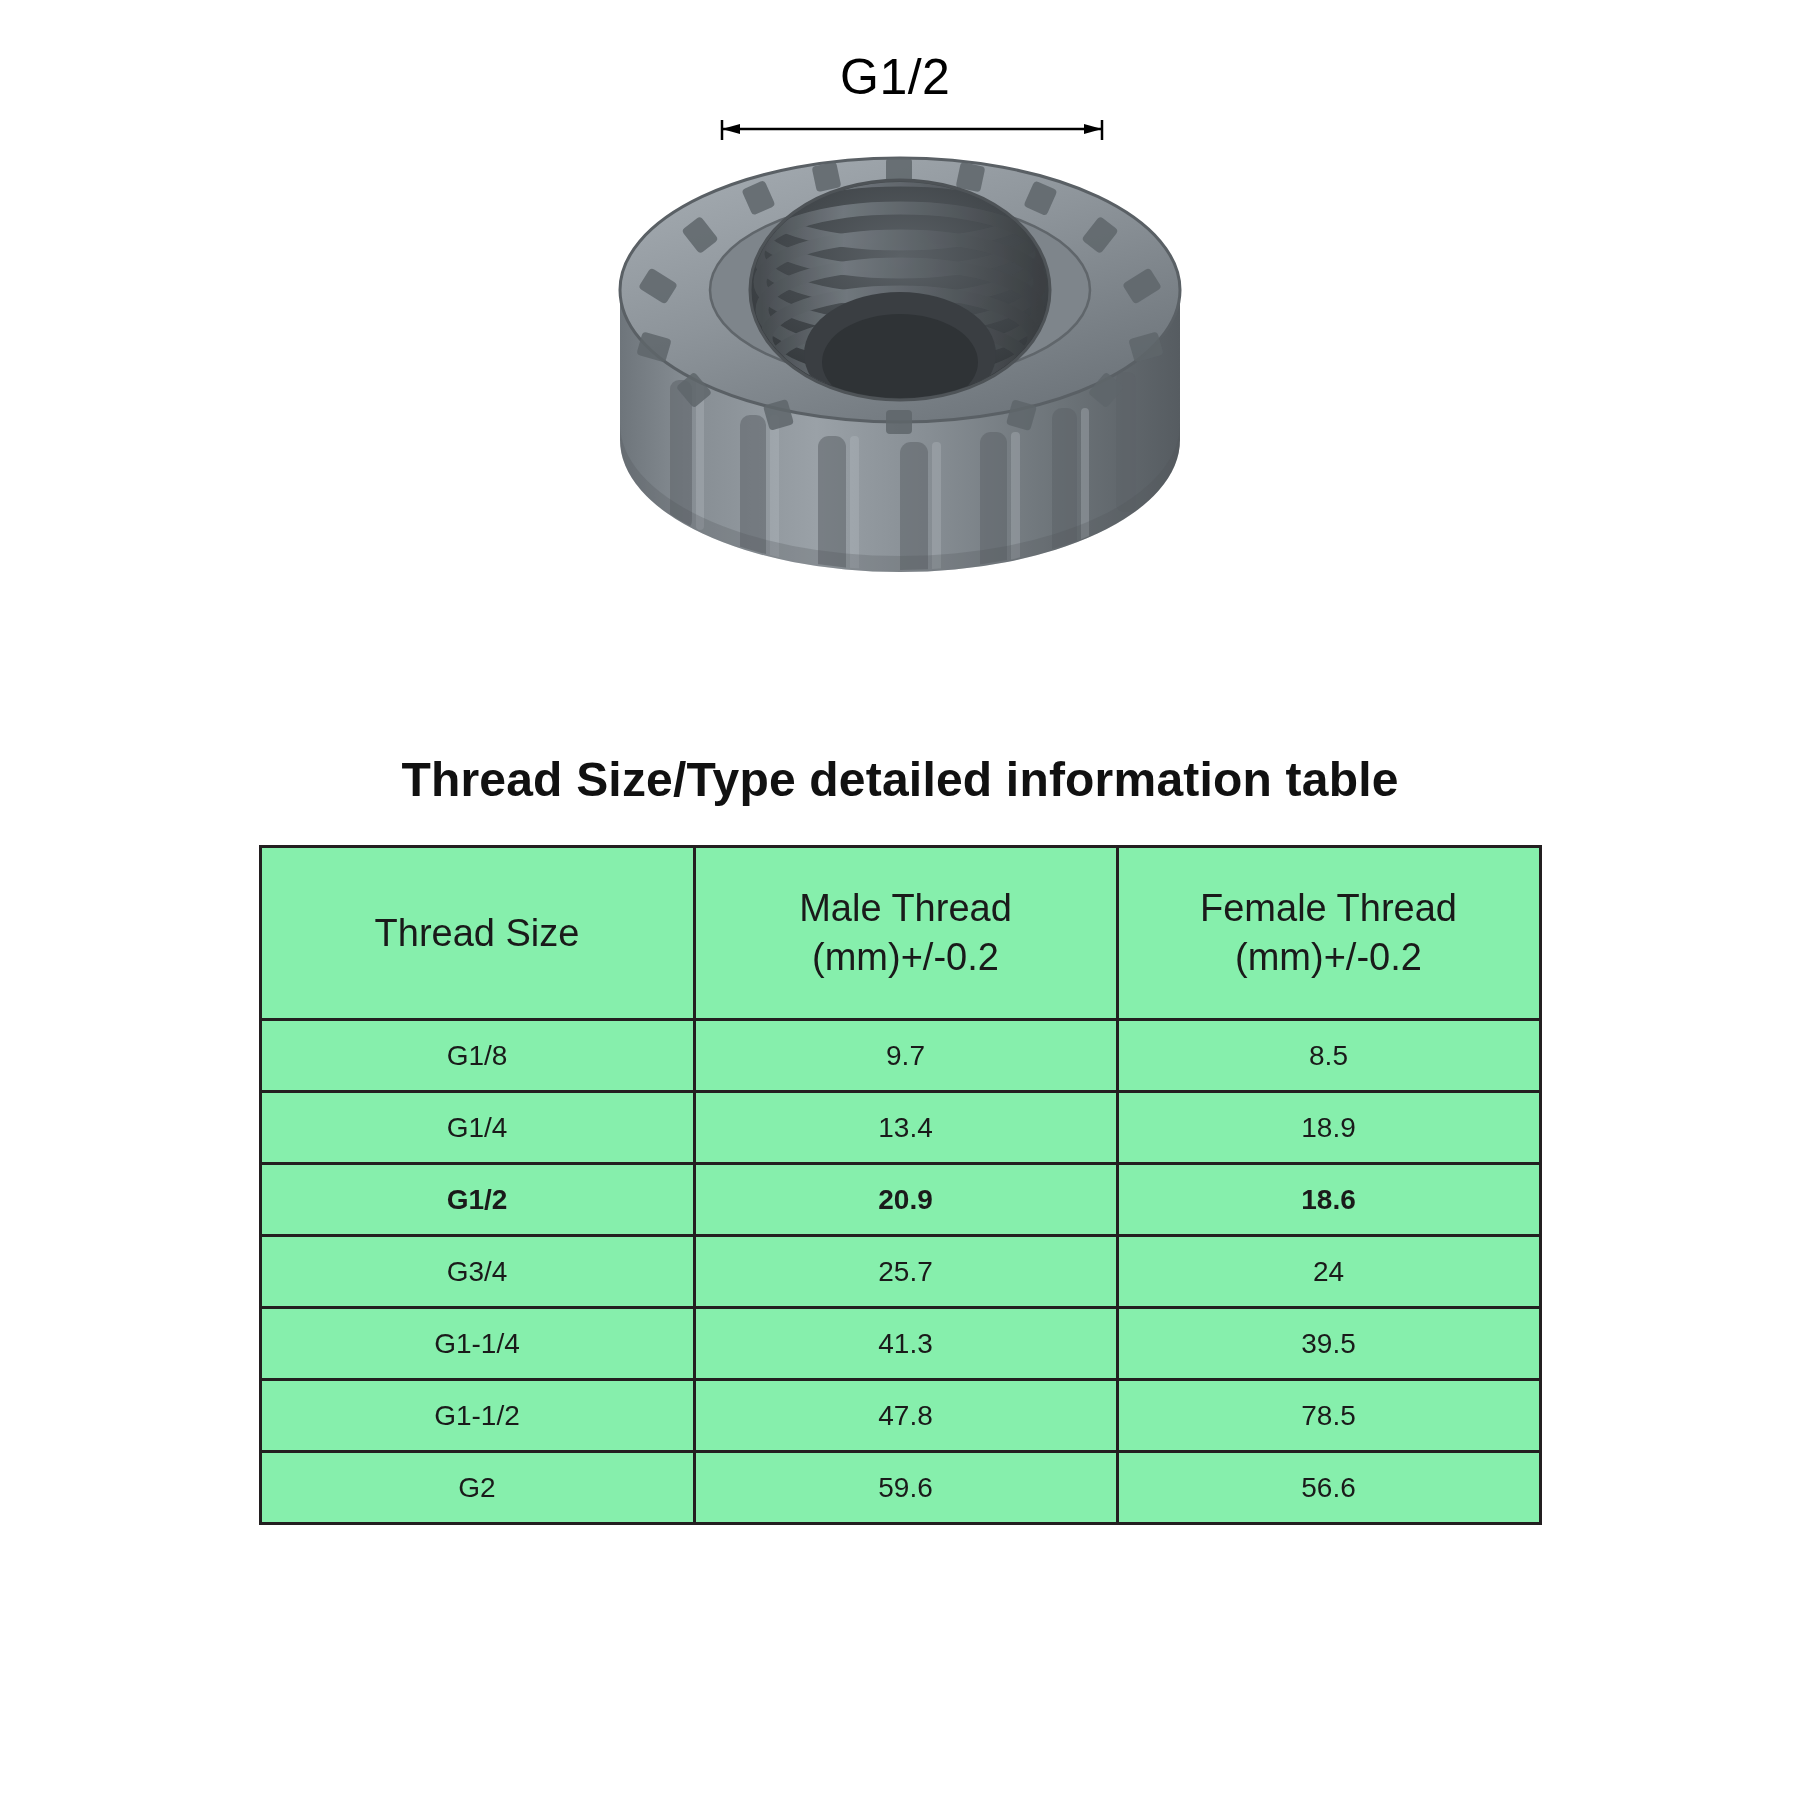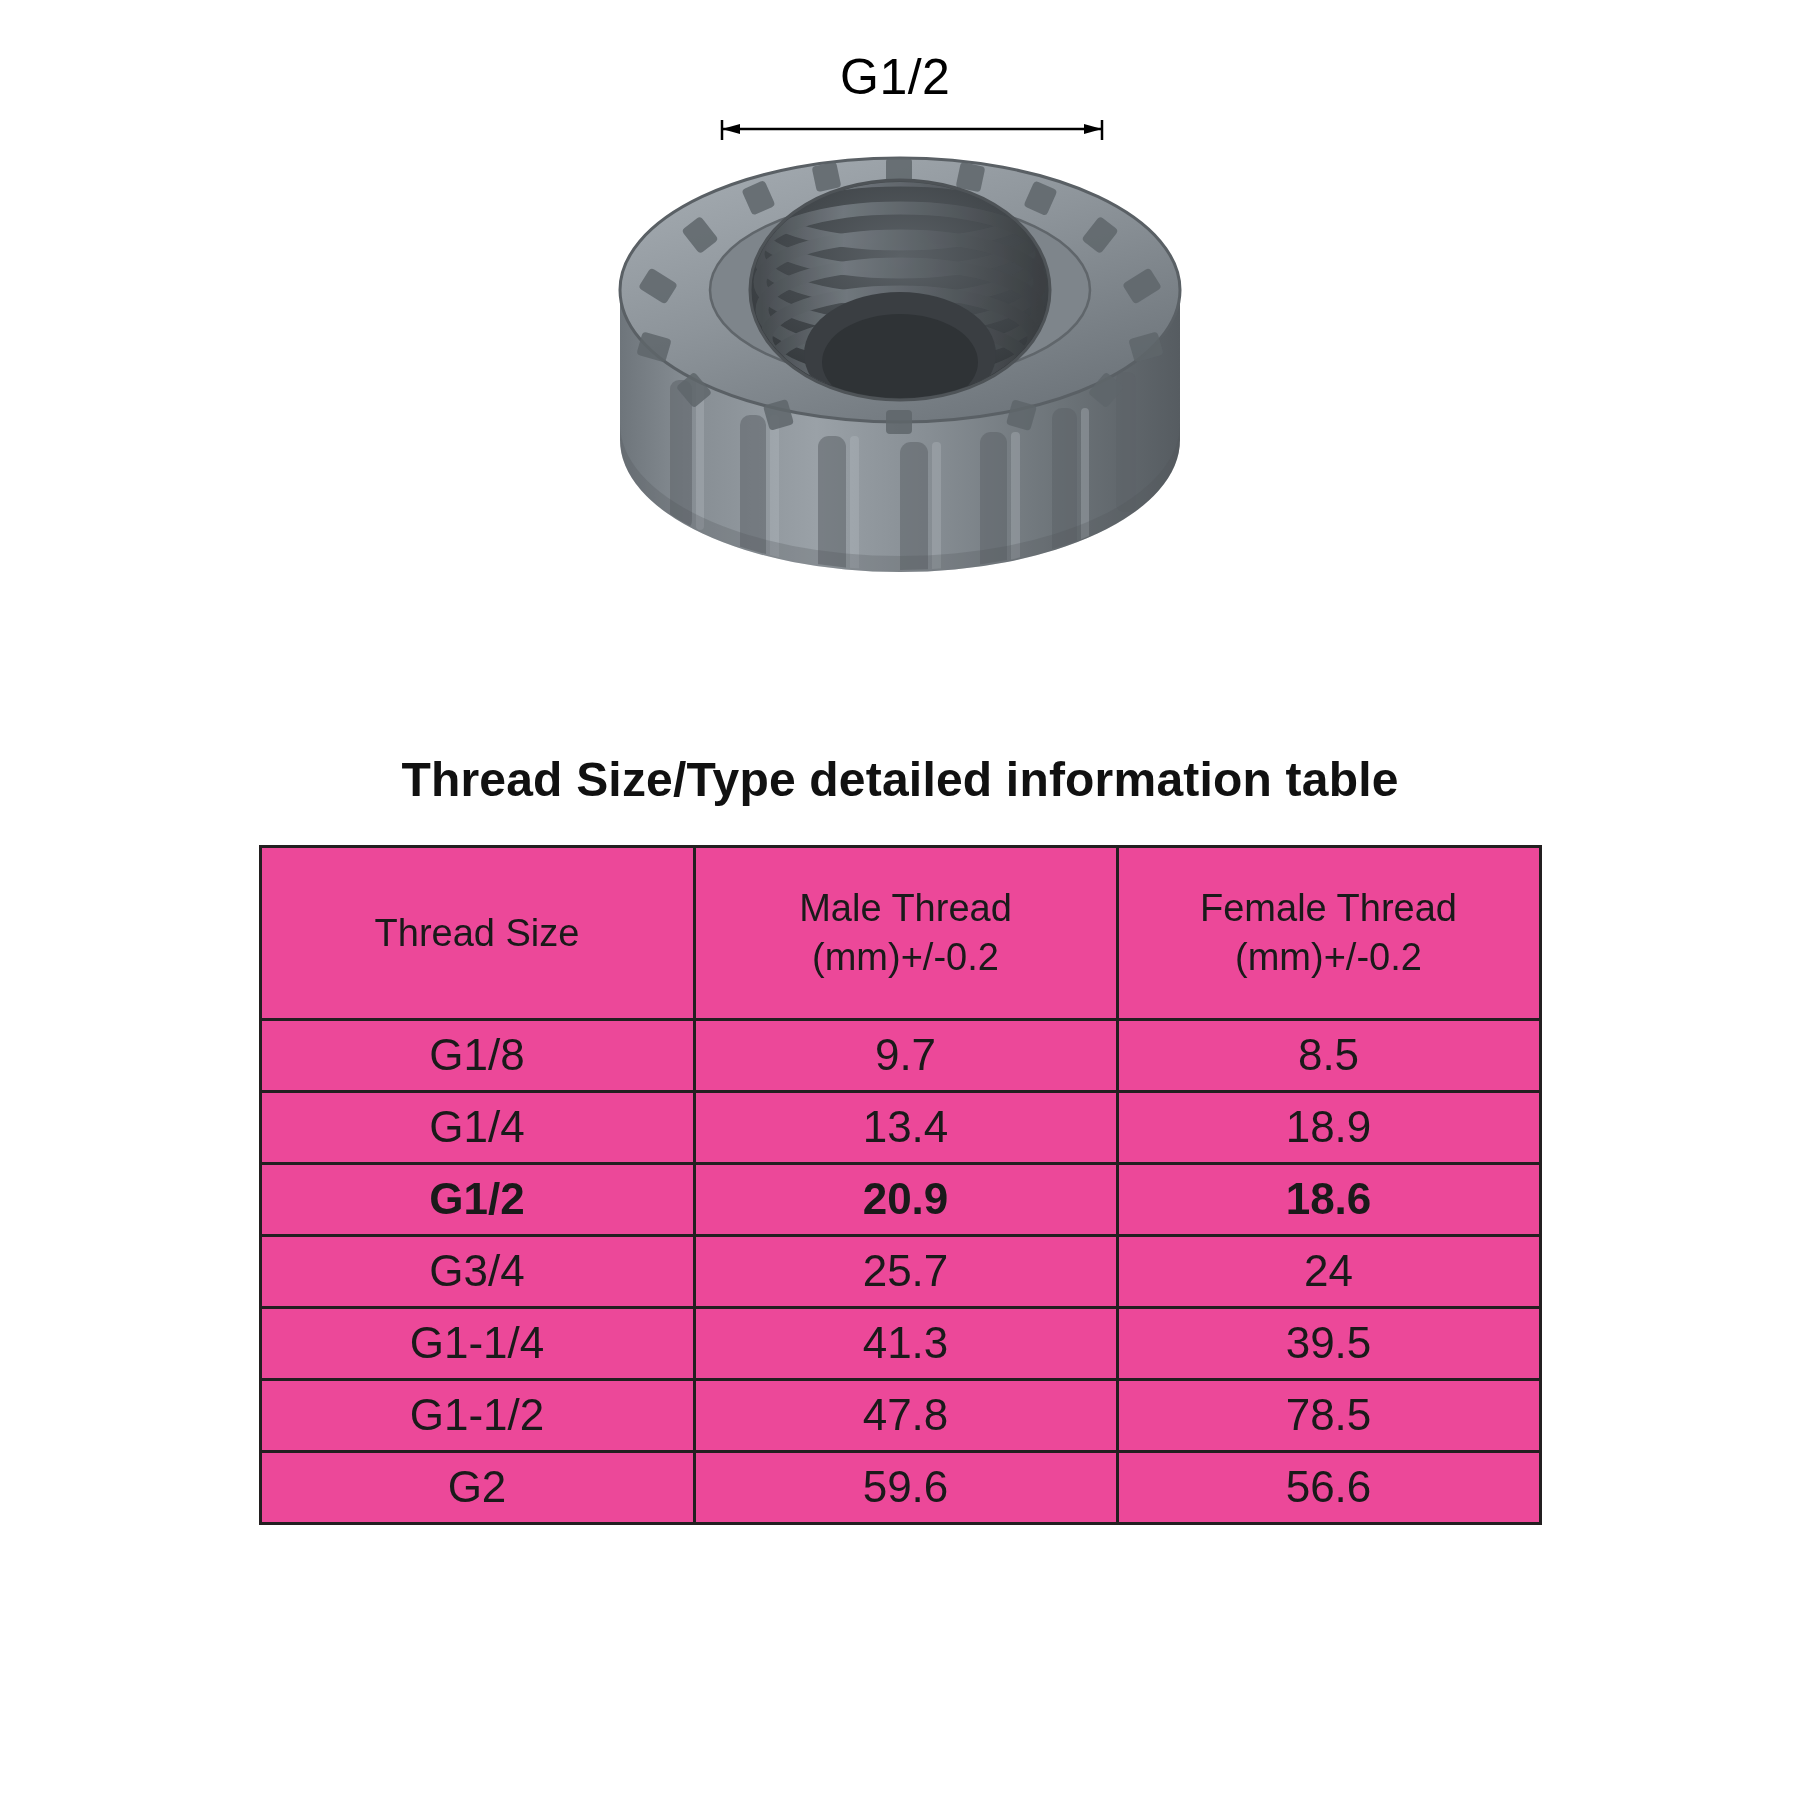--- a/index.html
+++ b/index.html
@@ -63,27 +63,27 @@
     color: #111;
     margin: 0 0 38px 0;
     letter-spacing: 0.2px;
   }
 
   #spec-table {
     border-collapse: collapse;
     margin: 14px auto;
     width: 1280px;
     table-layout: fixed;
-    background: #ec4899;
+    background: #86efac;
   }
 
   #spec-table td, #spec-table th {
     border: 3px solid #231f20;
     text-align: center;
-    font-size: 44px;
+    font-size: 28px;
     font-weight: normal;
     color: #1a1a1a;
     padding: 0;
     height: 69px;
     line-height: 1.28;
   }
 
   #spec-table thead th {
     height: 170px;
     vertical-align: middle;

